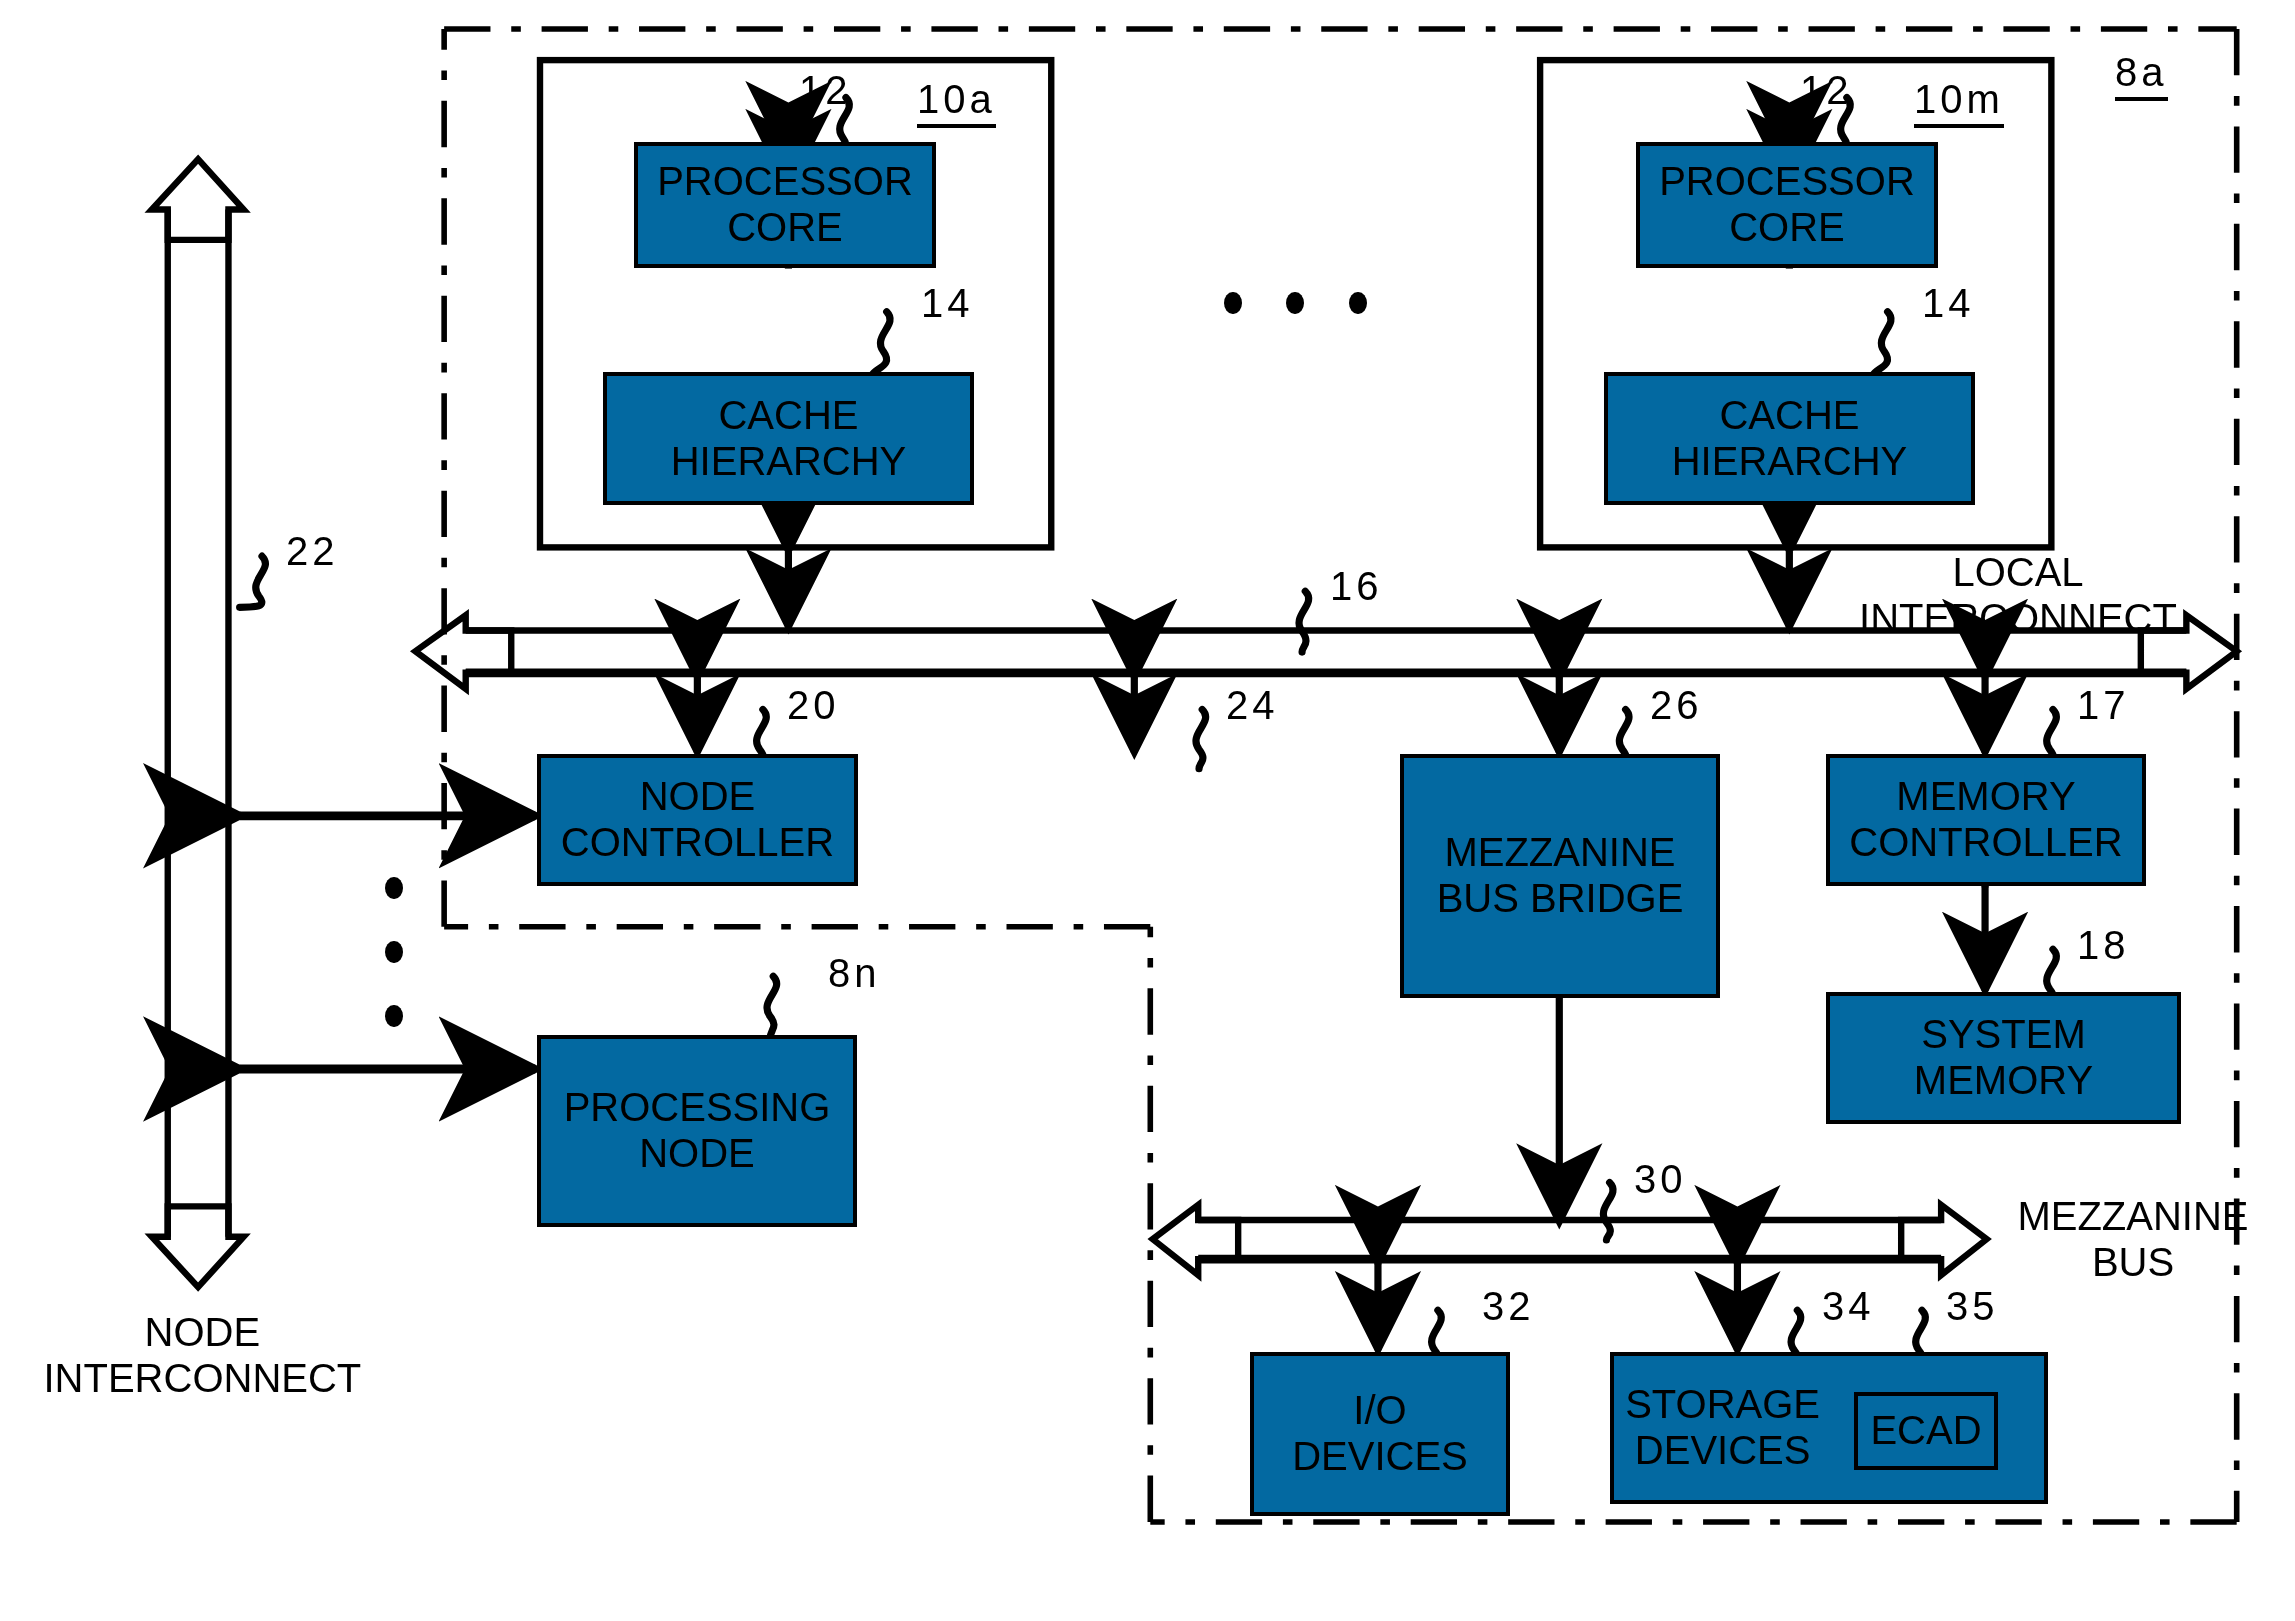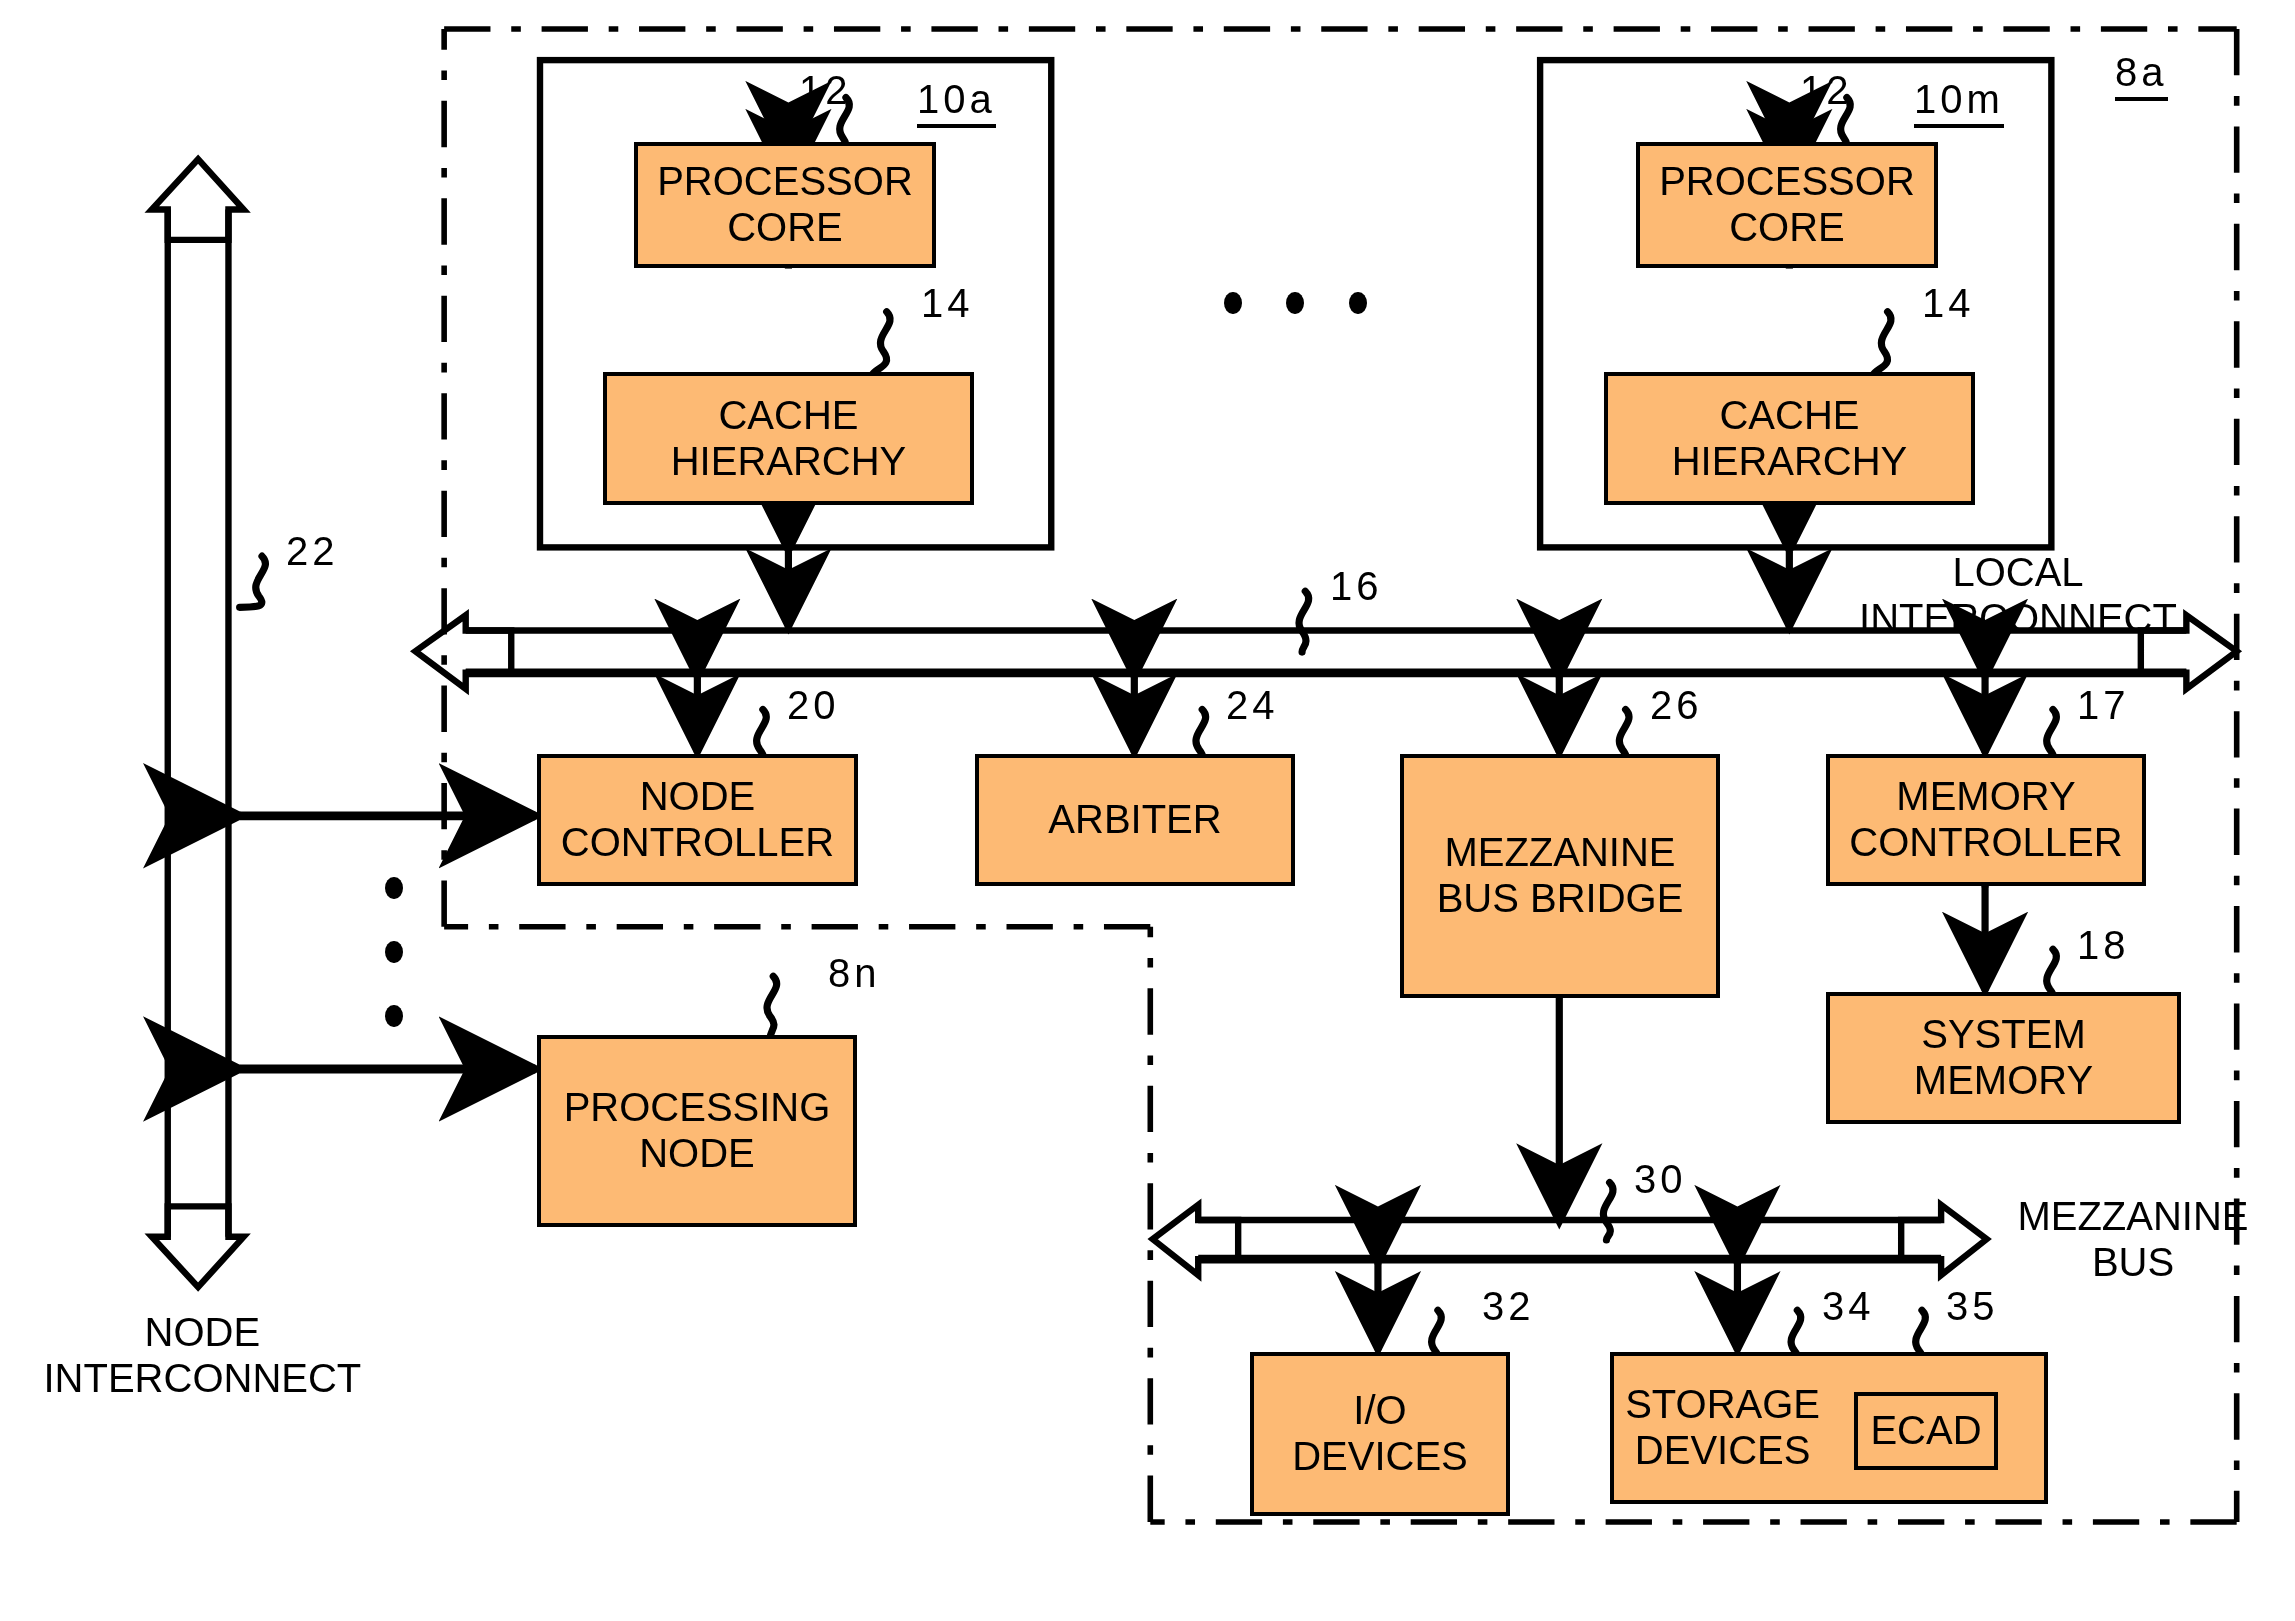--- a/index.html
+++ b/index.html
@@ -18,21 +18,21 @@
   }
   #svgroot {
     position: absolute;
     left: 0; top: 0;
     width: 2295px;
     height: 1622px;
   }
   .box {
     position: absolute;
     border: 4.8px solid #000;
-    background: #fdba74;
+    background: #0369a1;
     display: flex;
     flex-direction: column;
     align-items: center;
     justify-content: center;
     text-align: center;
     line-height: 1.14;
     box-sizing: border-box;
   }
   .box .ln { display: block; white-space: nowrap; }
   .lbl {
@@ -211,23 +211,20 @@
   <div class="box t50" style="left:1604px; top:372px; width:371px; height:133px;">
     <span class="ln">CACHE</span>
     <span class="ln">HIERARCHY</span>
   </div>
 
   <div class="box t50" style="left:537px; top:754px; width:321px; height:132px;">
     <span class="ln">NODE</span>
     <span class="ln">CONTROLLER</span>
   </div>
 
-  <div class="box t50" style="left:975px; top:754px; width:320px; height:132px;">
-    <span class="ln">ARBITER</span>
-  </div>
 
   <div class="box t50" style="left:1400px; top:754px; width:320px; height:244px;">
     <span class="ln">MEZZANINE</span>
     <span class="ln">BUS BRIDGE</span>
   </div>
 
   <div class="box t50" style="left:1826px; top:754px; width:320px; height:132px;">
     <span class="ln">MEMORY</span>
     <span class="ln">CONTROLLER</span>
   </div>

